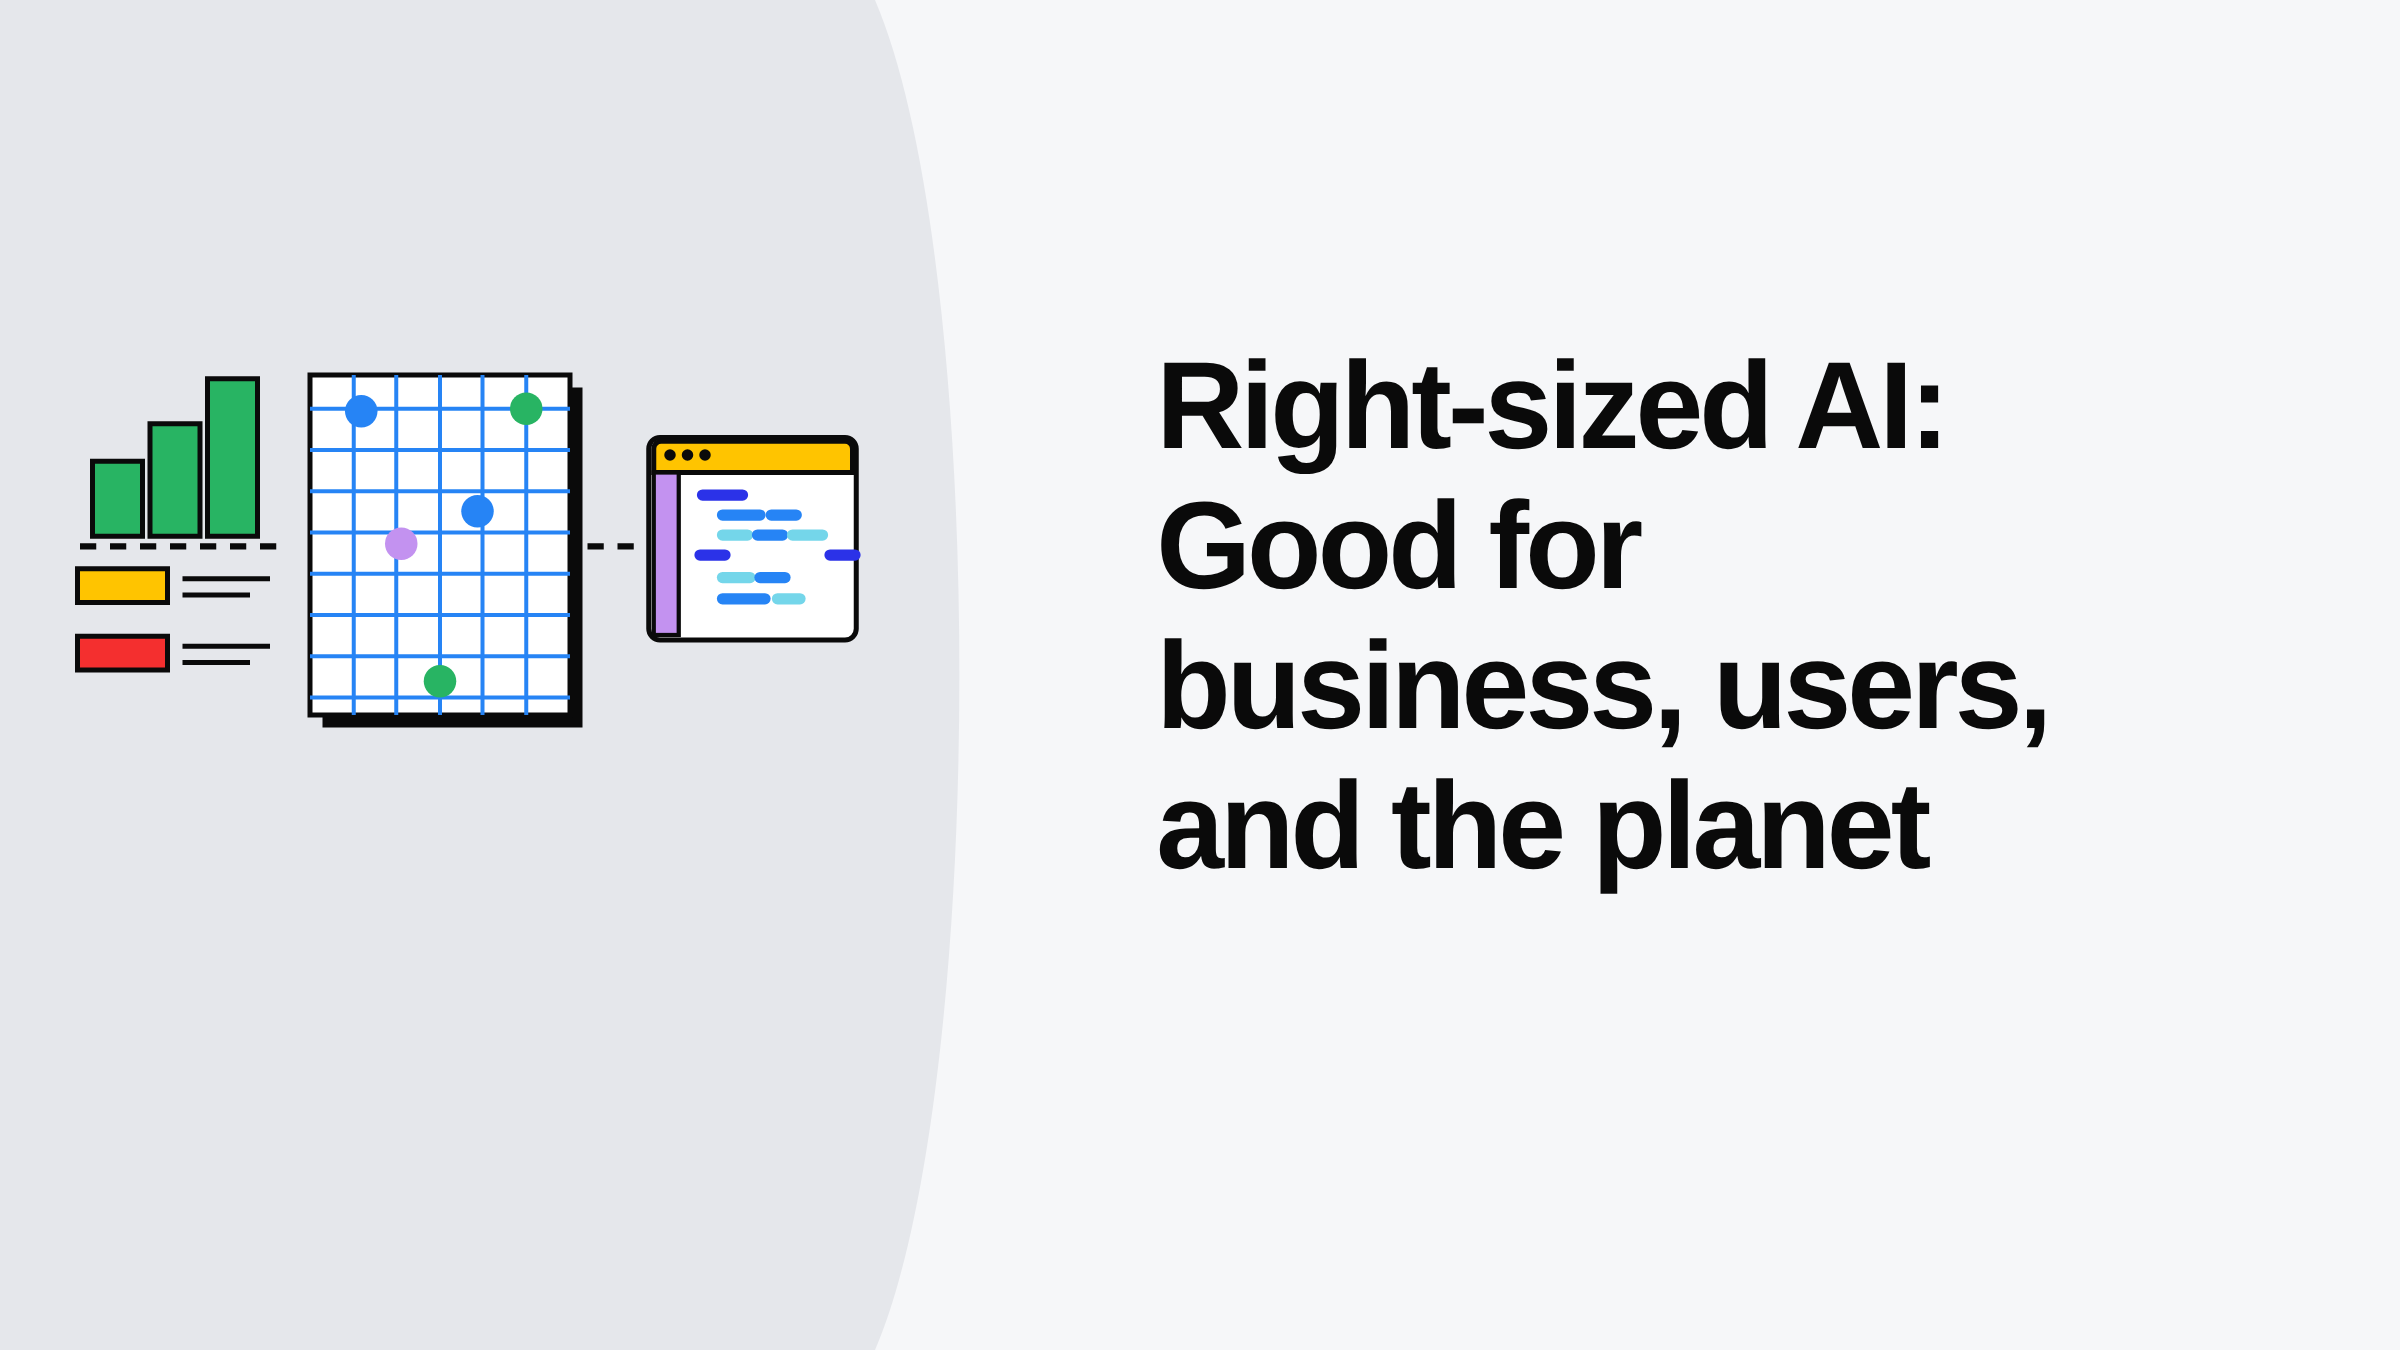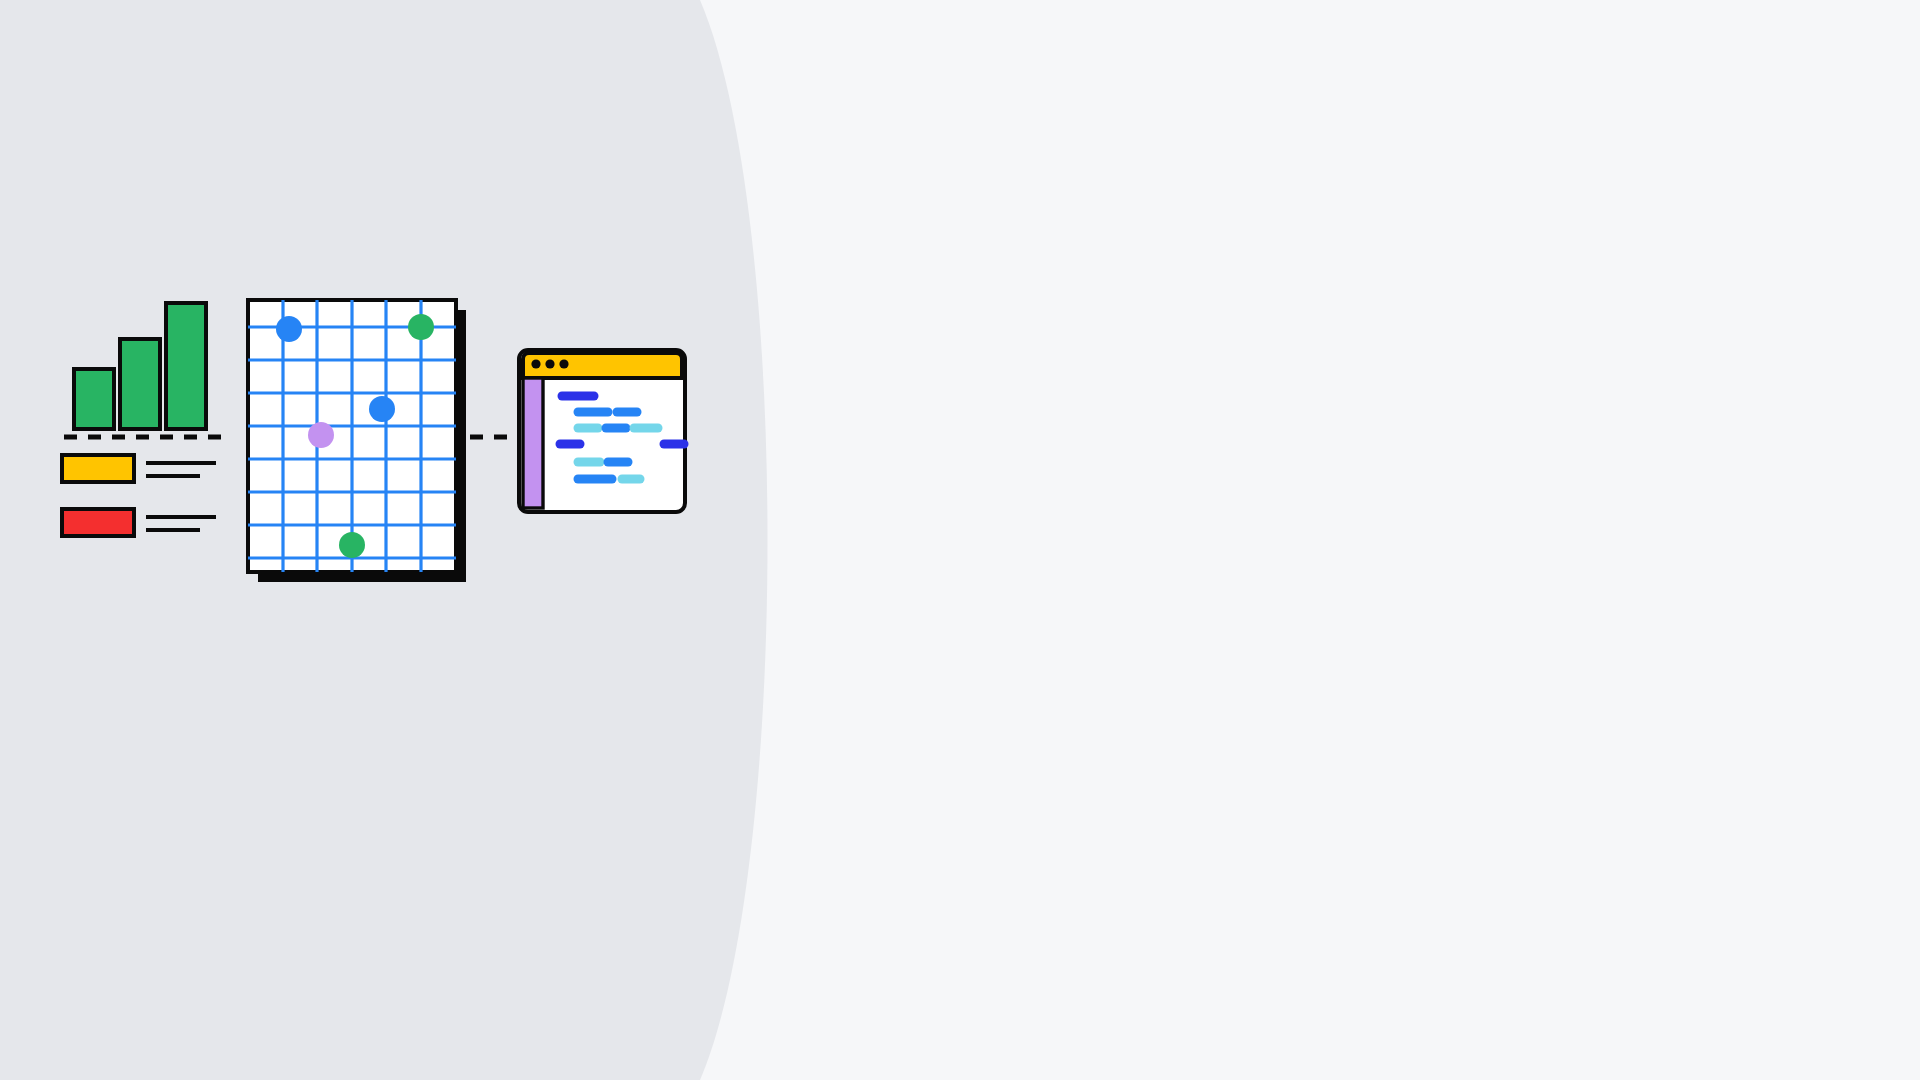--- a/index.html
+++ b/index.html
@@ -122,14 +122,20 @@
         <line x1="664" y1="444" x2="684" y2="444" stroke="#2B32E8" stroke-width="9"></line>
         <line x1="560" y1="444" x2="580" y2="444" stroke="#2B32E8" stroke-width="9"></line>
         <line x1="578" y1="462" x2="600" y2="462" stroke="#74D6EA" stroke-width="9"></line>
         <line x1="608" y1="462" x2="628" y2="462" stroke="#2684F5" stroke-width="9"></line>
         <line x1="578" y1="479" x2="612" y2="479" stroke="#2684F5" stroke-width="9"></line>
         <line x1="622" y1="479" x2="640" y2="479" stroke="#74D6EA" stroke-width="9"></line>
       </g>
     </g>
   </svg>
 
+  <h1 id="headline" style="color: rgb(10, 10, 10);">
+    <span class="line">Right-sized AI:</span>
+    <span class="line">Good for</span>
+    <span class="line">business, users,</span>
+    <span class="line">and the planet</span>
+  </h1>
 
 </div>
 
 </body></html>

